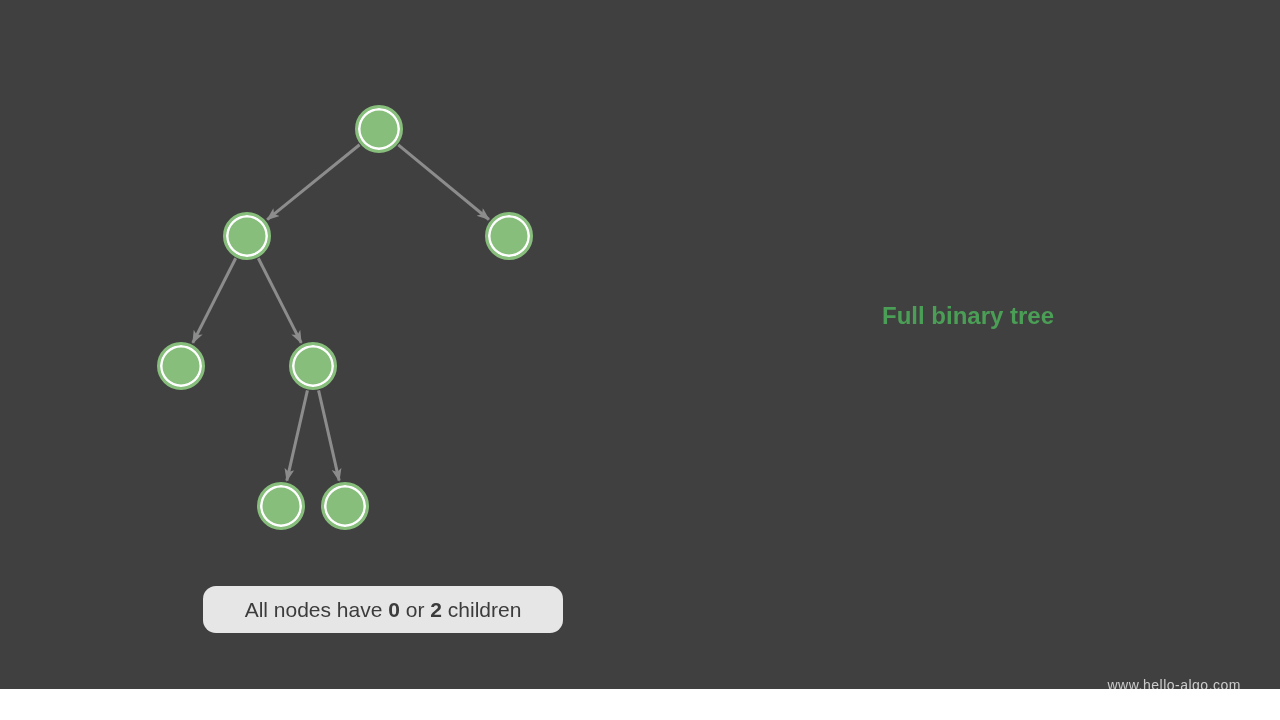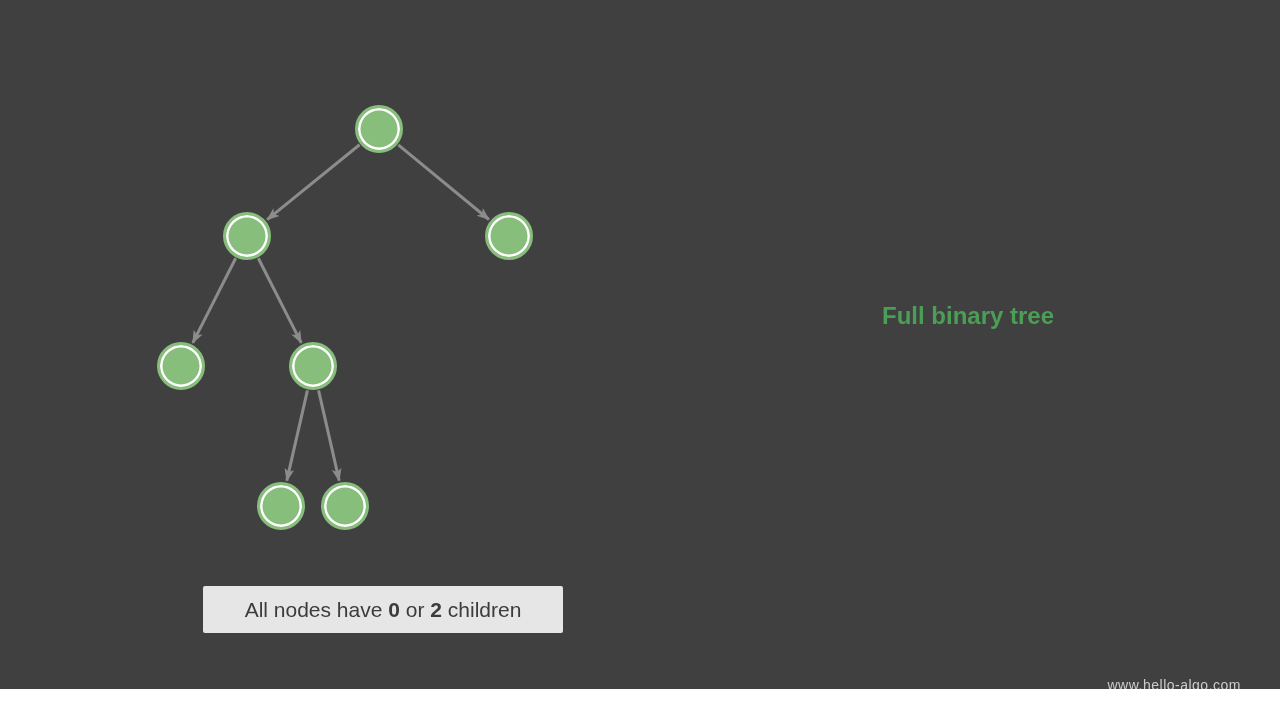--- a/index.html
+++ b/index.html
@@ -29,21 +29,21 @@
     font-size: 24px;
     font-weight: 700;
     white-space: nowrap;
   }
   #caption-pill {
     position: absolute;
     left: 203px;
     top: 586px;
     width: 360px;
     height: 47px;
-    border-radius: 2px;
+    border-radius: 13px;
     display: flex;
     align-items: center;
     justify-content: center;
     font-size: 21px;
     white-space: nowrap;
   }
   #caption-pill span { white-space: pre; }
   .caption-bold { font-weight: 700; }
   #watermark {
     position: absolute;

